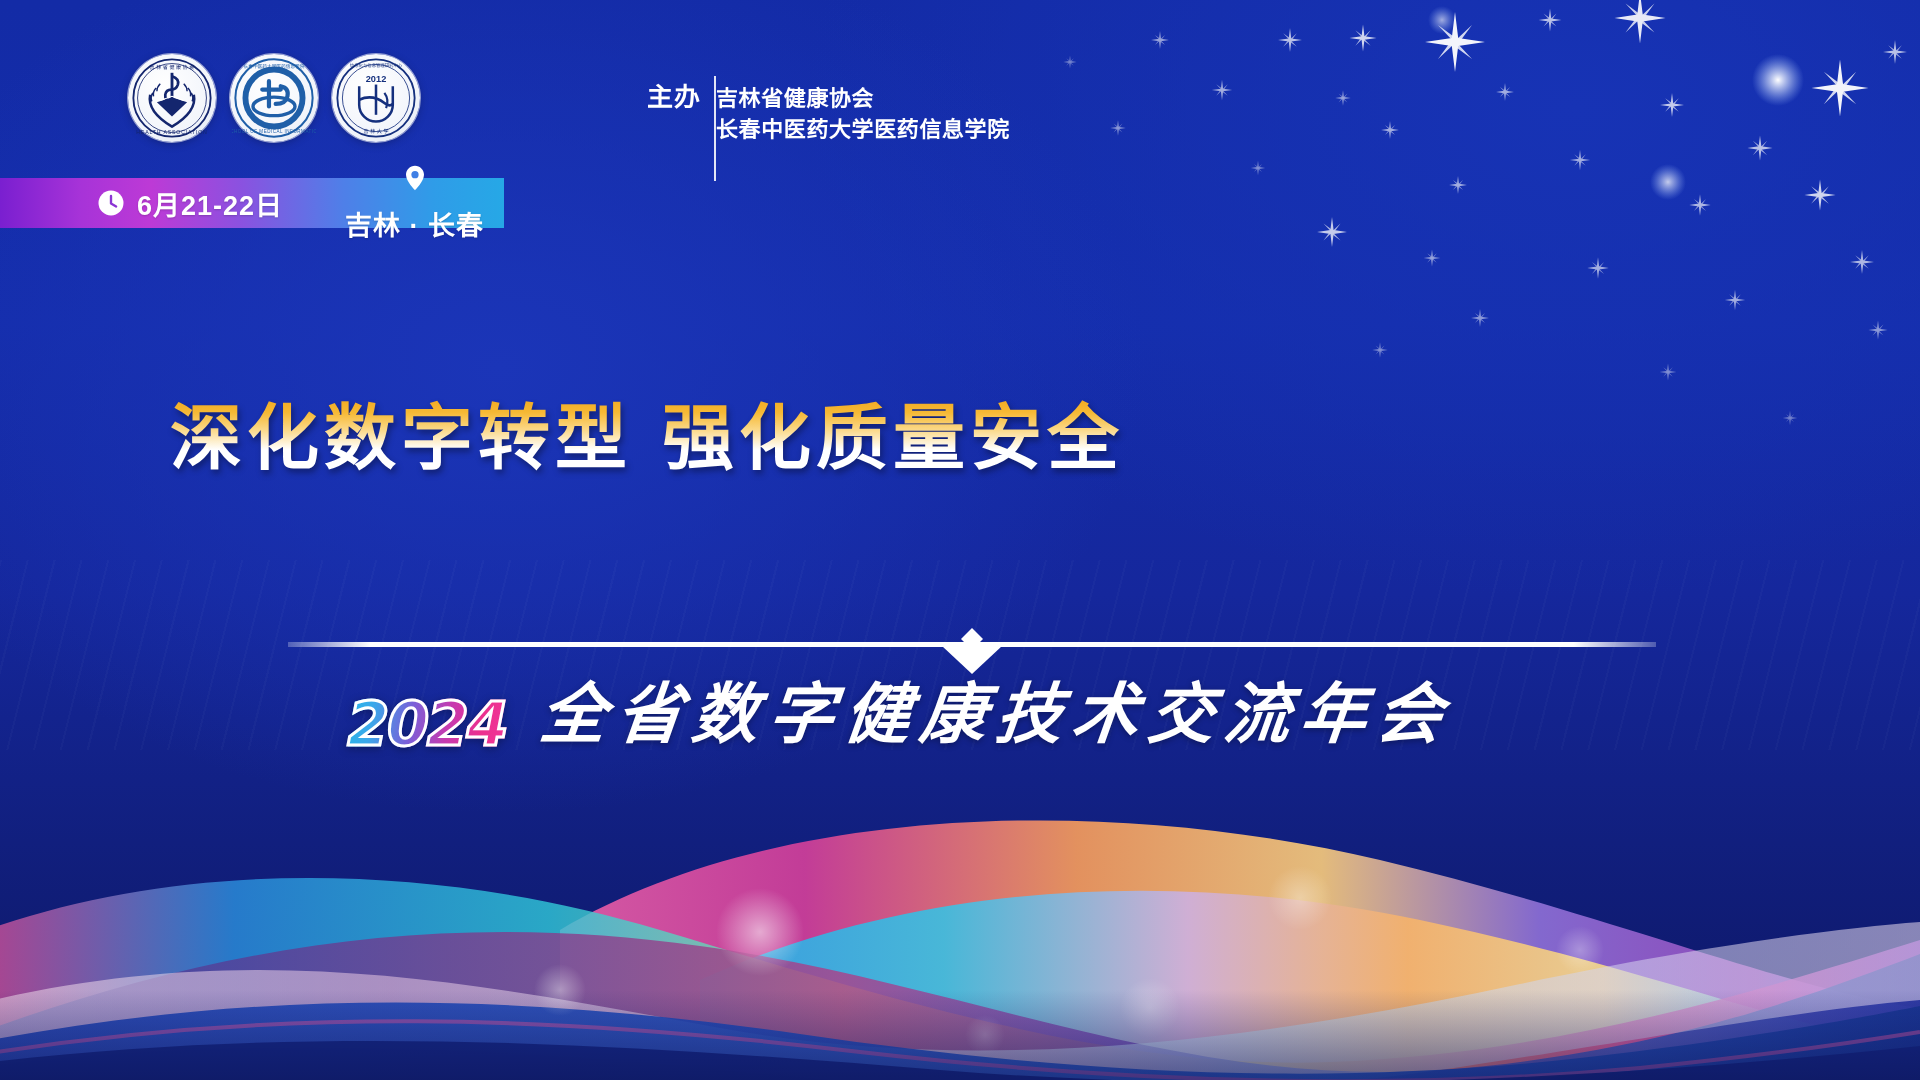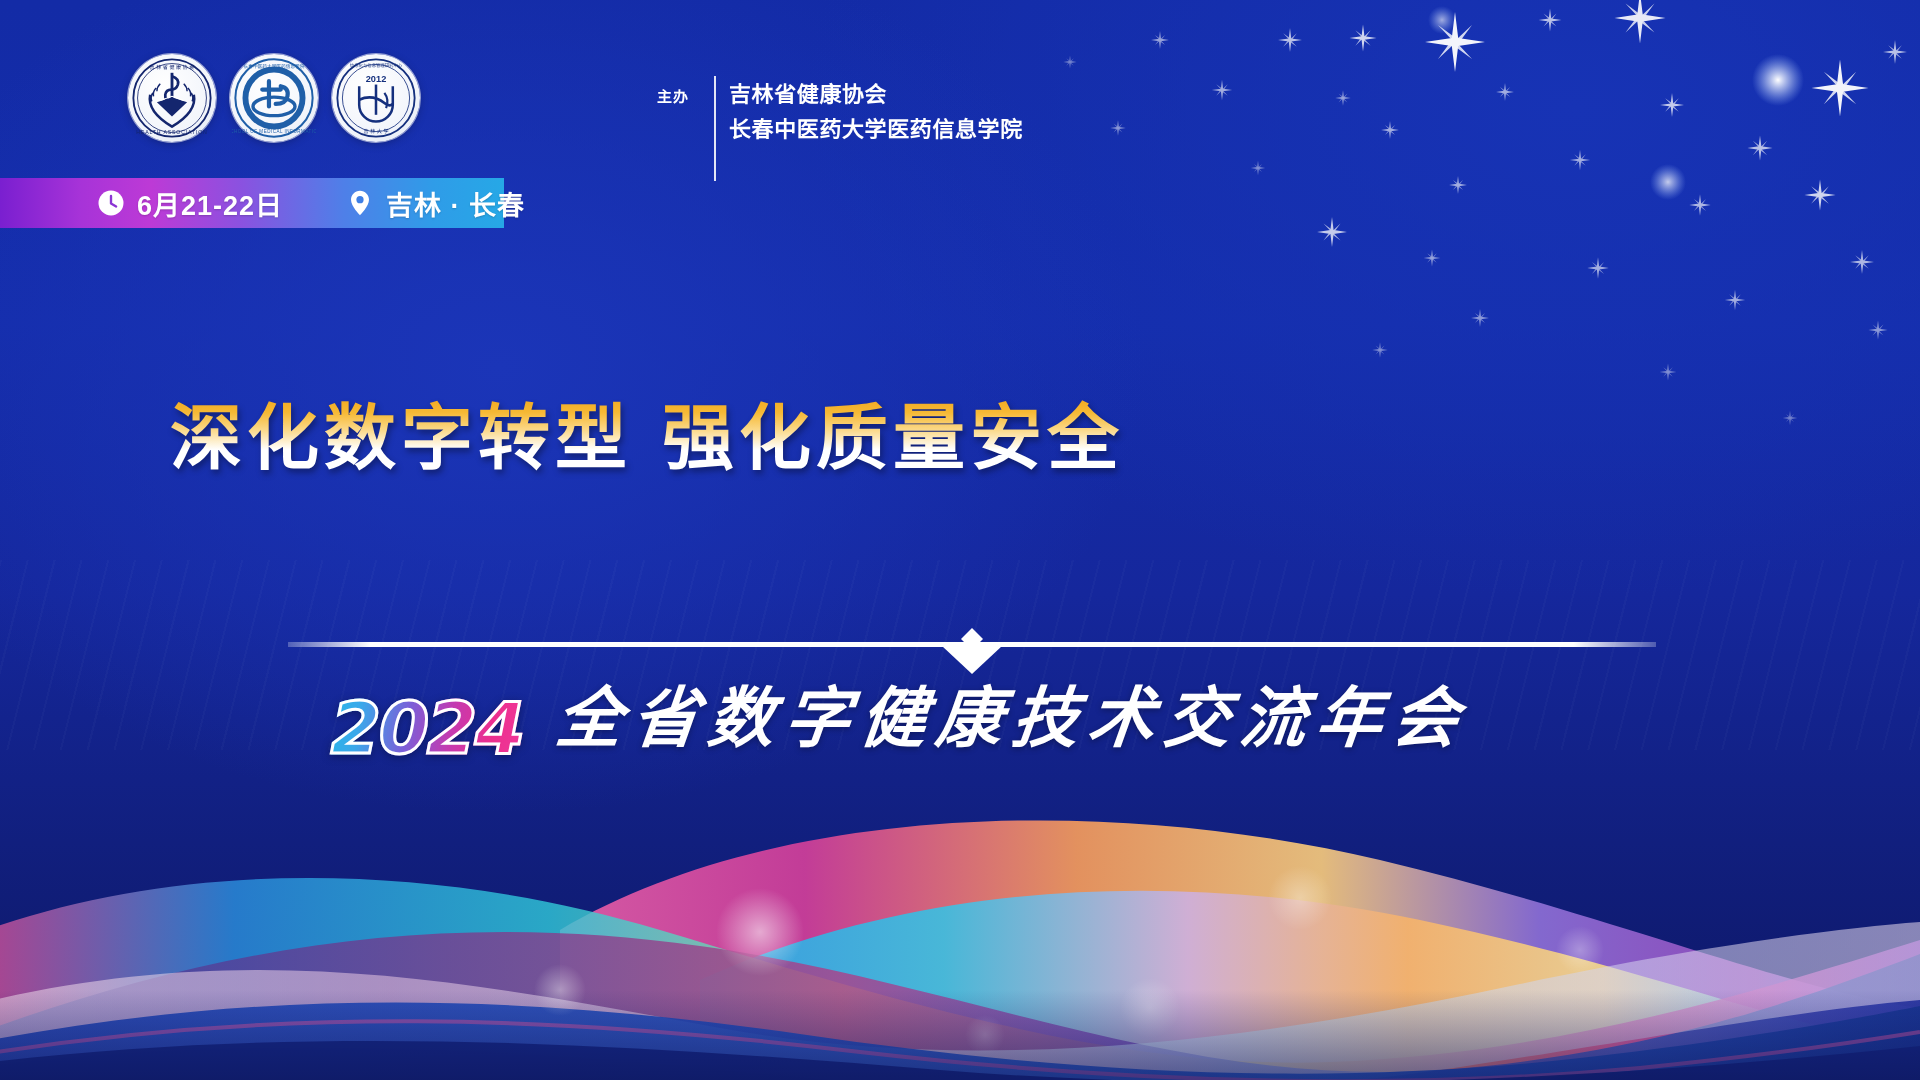--- a/index.html
+++ b/index.html
@@ -41,43 +41,42 @@
 
   
   .meta-bar{
     position:absolute; left:0; top:178px;
     width:504px; height:50px;
     background:linear-gradient(90deg,#7a1fd0 0%, #a733d8 16%, #bd3ad6 30%, #8a52e0 48%, #4f7fe8 68%, #2f9ce8 86%, #26a8e6 100%);
     display:flex; align-items:center; gap:0;
     padding-left:96px;
   }
   .meta-item{ display:flex; align-items:center; gap:11px; }
-  .meta-item + .meta-item{ margin-left:62px; }
+  .meta-item + .meta-item{ margin-left:62px;flex-direction:column; }
   .meta-text{
     color:#ffffff; font-size:27px; font-weight:bold; letter-spacing:1px;
     white-space:nowrap; text-shadow:0 1px 2px rgba(0,0,0,.18);
   }
 
   
   .orgs{
     position:absolute; left:608px; top:76px;
     display:flex; flex-direction:column; gap:0;
   }
   .org-row{ display:flex; align-items:baseline; height:35px; }
   .org-label{
-    width:106px; text-align:right; padding-right:25px;
-    color:#ffffff; font-size:15px; font-weight:bold; letter-spacing:1px;
+    width:106px; text-align:right; padding-right:13px;
+    color:#ffffff; font-size:26px; font-weight:bold; letter-spacing:1px;
     white-space:nowrap;
   }
   .org-rule{
     width:2px; align-self:stretch; background:rgba(255,255,255,.88);
     flex:none;
   }
   .org-value{
-    padding-left:13px;
     color:#ffffff; font-size:22px; font-weight:bold; letter-spacing:.6px;
     white-space:nowrap;
   }
   .org-row.blank .org-label{ visibility:hidden; }
 
   
   .headline{ position:absolute; left:0; top:395px; width:1920px; }
   .hl-line{
     font-size:72px; font-weight:900; letter-spacing:5px;
     line-height:1.22; white-space:nowrap;
@@ -111,21 +110,21 @@
     clip-path:polygon(0% 0%, 100% 0%, 50% 100%);
   }
 
   
   .subtitle-row{
     position:absolute; left:0; top:660px; width:1920px;
     display:flex; align-items:center; justify-content:center; gap:34px;
     padding-right:120px;
   }
   .year{
-    font-size:72px; font-weight:900; font-style:italic;
+    font-size:60px; font-weight:900; font-style:italic;
     letter-spacing:-2px; line-height:1;
     font-family:"DejaVu Sans","Liberation Sans",sans-serif;
     background:linear-gradient(100deg,#29b6e8 0%, #3aa8ea 16%, #7b5fd8 40%, #c53ab0 62%, #ec2f8e 82%, #f0389a 100%);
     -webkit-background-clip:text; background-clip:text;
     -webkit-text-fill-color:transparent; color:transparent;
     -webkit-text-stroke:3px #ffffff;
     paint-order:stroke fill;
     filter:drop-shadow(0 2px 4px rgba(0,0,0,.3));
     margin-top:32px;
   }

